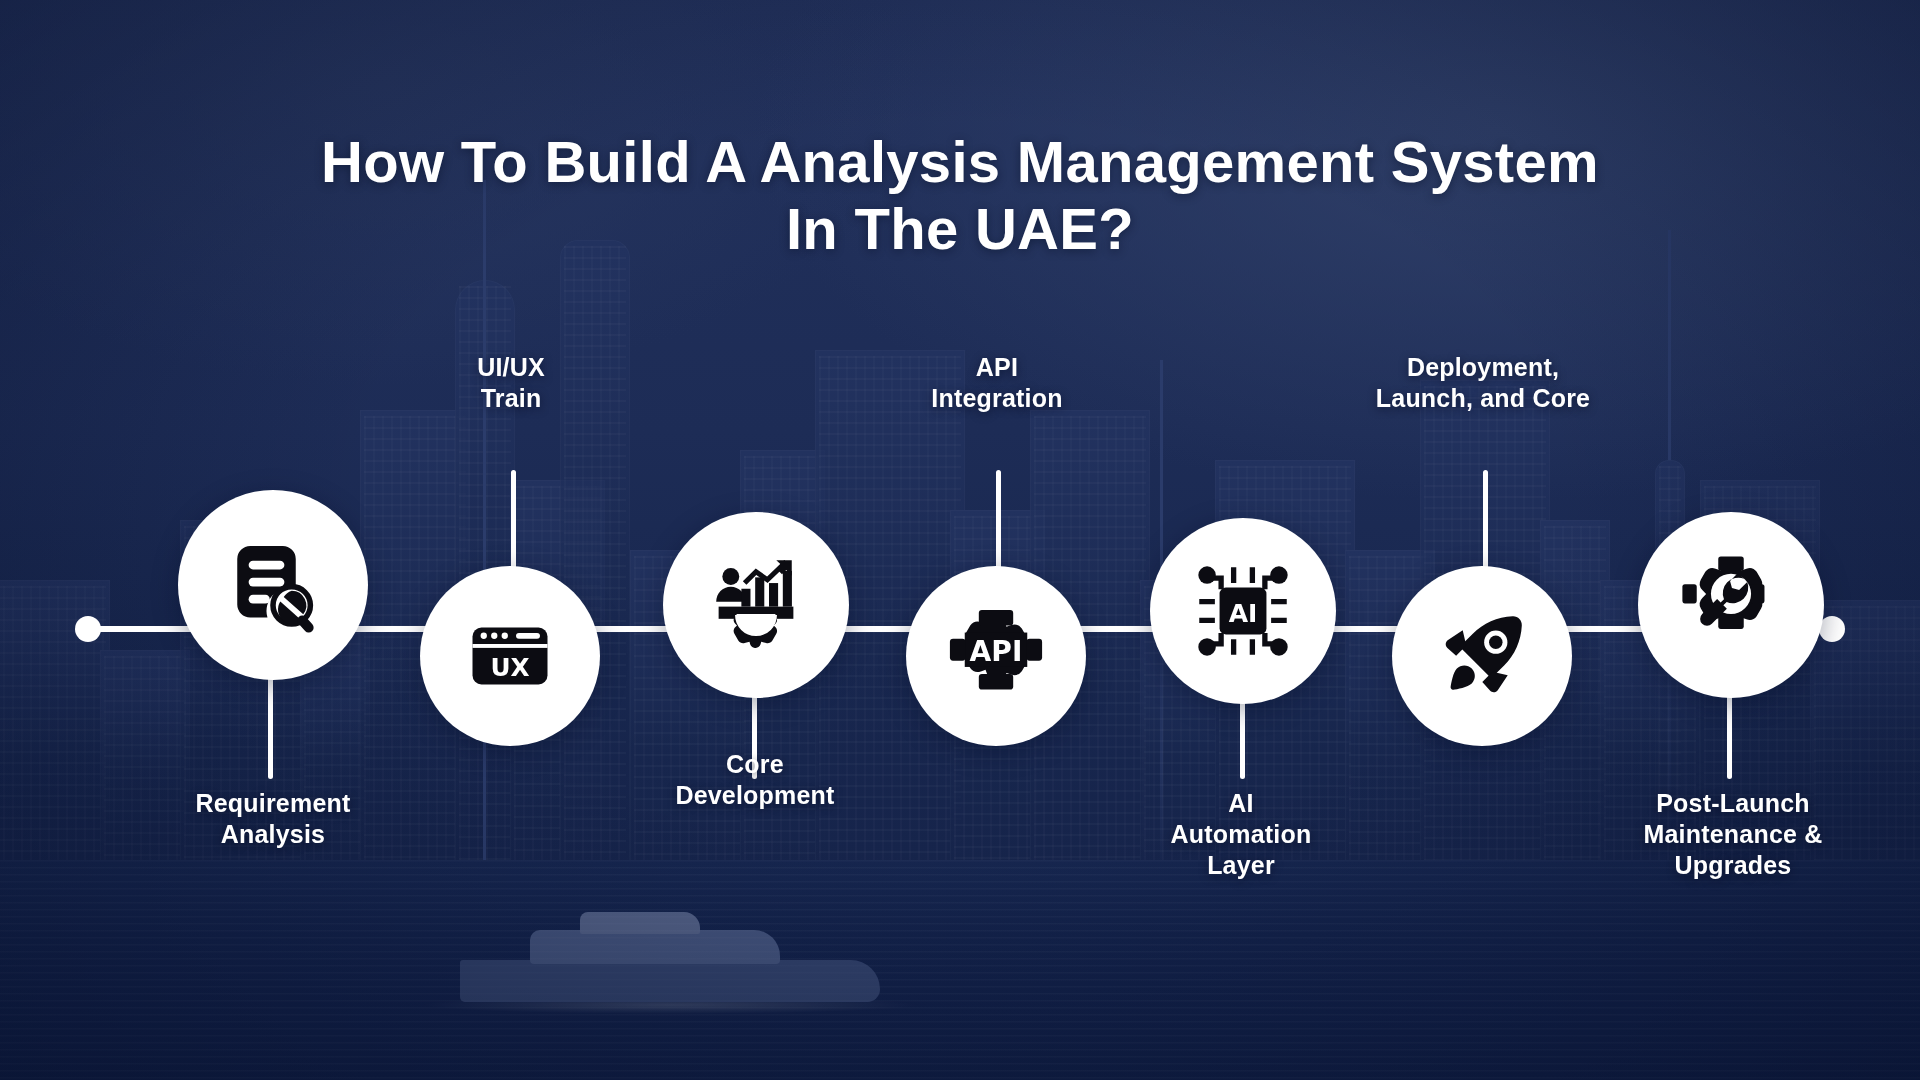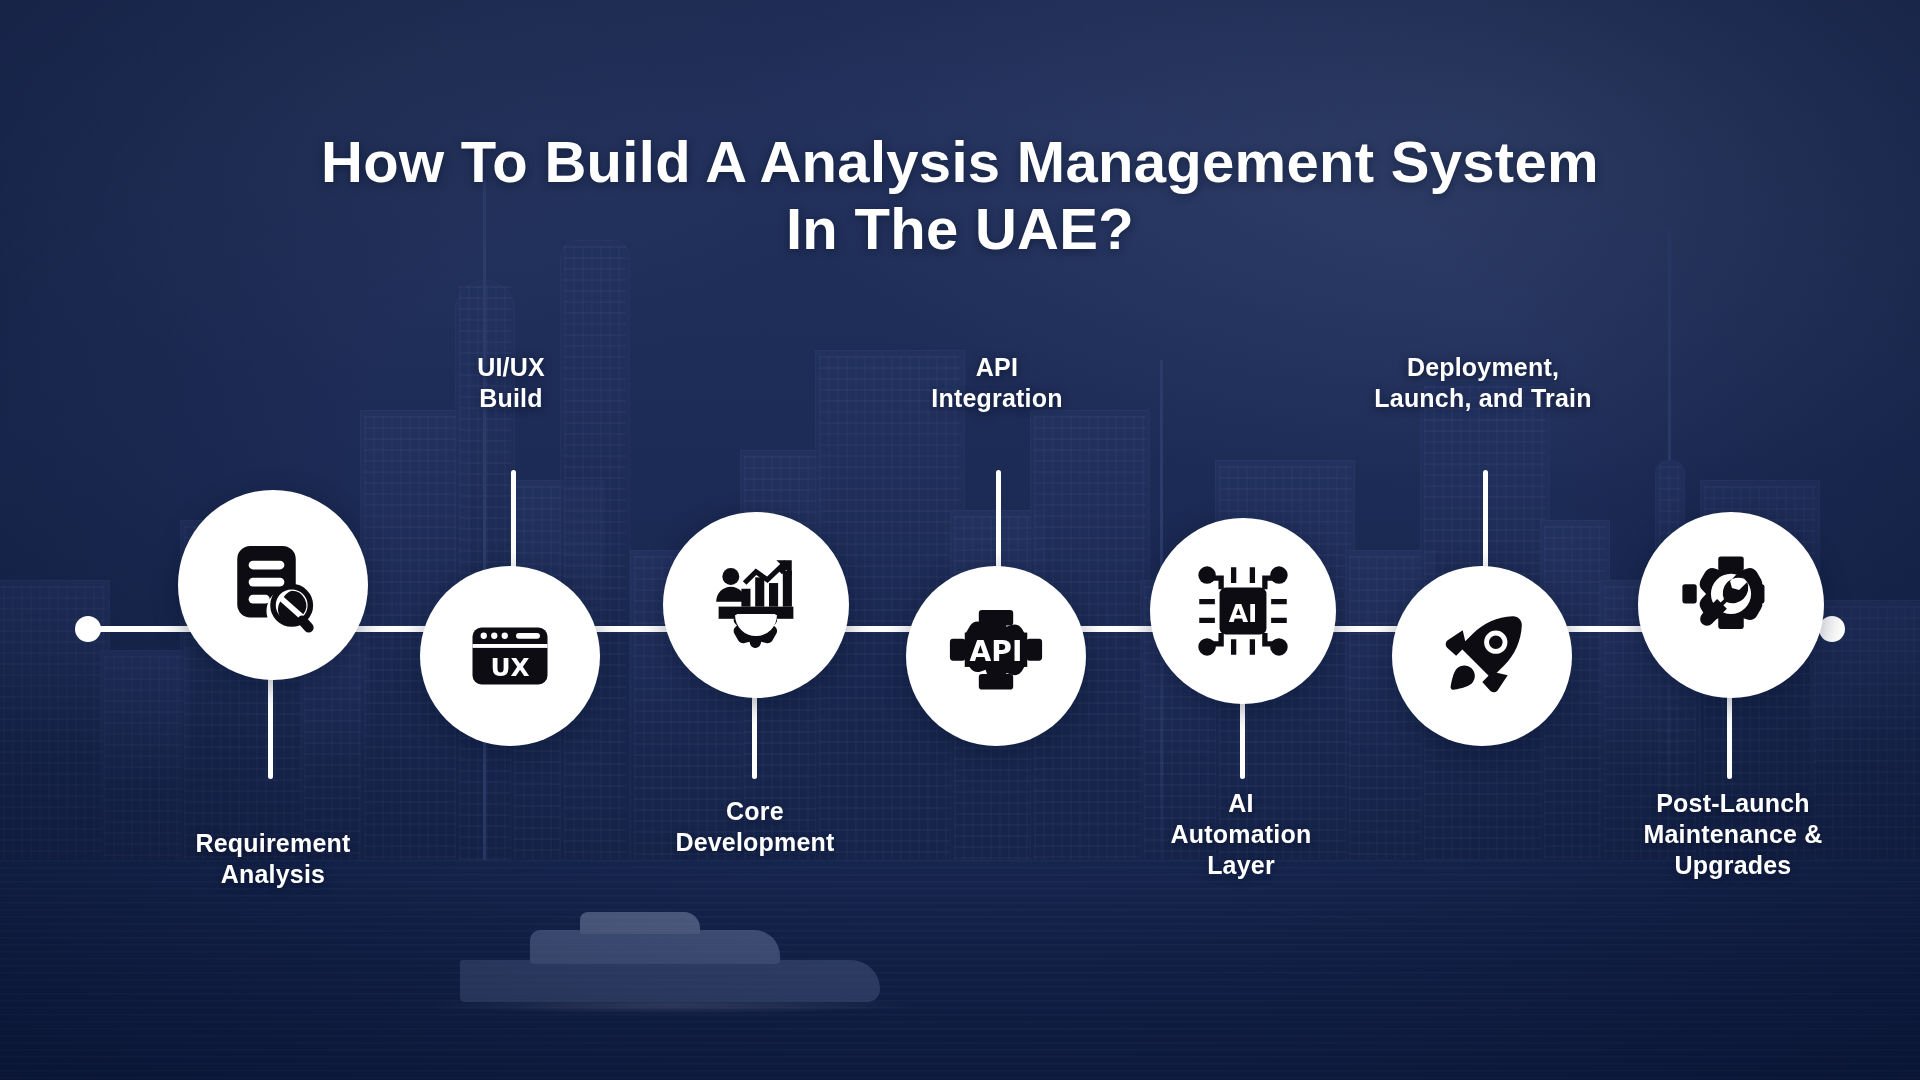--- a/index.html
+++ b/index.html
@@ -193,41 +193,41 @@
           <rect x="17" y="17" width="22" height="5.4" rx="2.7" fill="#fff"></rect>
           <rect x="17" y="27.5" width="22" height="5.4" rx="2.7" fill="#fff"></rect>
           <rect x="17" y="38" width="13" height="5.4" rx="2.7" fill="#fff"></rect>
           <circle cx="43.5" cy="44.5" r="11.5" fill="none" stroke="#0c0c12" stroke-width="3.4"></circle>
           <path fill="#0c0c12" d="M43.5 35.5a9 9 0 0 1 7.1 14.5L38.6 39.4a9 9 0 0 1 4.9-3.9z"></path>
           <path fill="#0c0c12" d="M36.5 42.2 49.8 54a9 9 0 0 1-13.3-11.8z"></path>
           <rect x="49" y="50" width="6" height="12" rx="3" transform="rotate(-42 52 56)" fill="#0c0c12"></rect>
         </svg>
       </span>
     </div>
-    <div class="cap-label" style="left:88px; top:828px; width:370px;">Requirement
+    <div class="cap-label" style="left:88px; top:788px; width:370px;">Requirement
 Analysis</div>
   </div>
 
   <div class="step">
     <div class="stem" style="left:511px; top:470px; height:160px;"></div>
     <div class="node" style="left:420px; top:566px; width:180px; height:180px;">
       <span>
         <svg width="96" height="96" viewBox="0 0 64 64">
           <rect x="7" y="13" width="50" height="38" rx="6" fill="#0c0c12"></rect>
           <rect x="7" y="24" width="50" height="2.6" fill="#ffffff"></rect>
           <circle cx="14.5" cy="18.5" r="2.1" fill="#ffffff"></circle>
           <circle cx="21.5" cy="18.5" r="2.1" fill="#ffffff"></circle>
           <circle cx="28.5" cy="18.5" r="2.1" fill="#ffffff"></circle>
           <rect x="36" y="16.6" width="16" height="3.9" rx="1.95" fill="#ffffff"></rect>
           <text x="32" y="45" font-family="DejaVu Sans, sans-serif" font-size="16.5" font-weight="700" fill="#ffffff" text-anchor="middle">UX</text>
         </svg>
       </span>
     </div>
     <div class="cap-label" style="left:326px; top:352px; width:370px;">UI/UX
-Build</div>
+Train</div>
   </div>
 
   <div class="step">
     <div class="stem" style="left:752px; top:629px; height:150px;"></div>
     <div class="node" style="left:663px; top:512px; width:186px; height:186px;">
       <span>
         <svg width="104" height="104" viewBox="0 0 64 64">
           <circle cx="16.5" cy="14.5" r="5.2" fill="#0c0c12"></circle>
           <path fill="#0c0c12" d="M7.5 30c0-5.2 4-9.2 9-9.2s9 4 9 9.2z"></path>
           <rect x="23" y="22" width="5.6" height="11" fill="#0c0c12"></rect>
@@ -237,21 +237,21 @@
           <path fill="none" stroke="#0c0c12" stroke-width="3.1" d="M25 18.5 32 11.5 39 16.5 50.5 5.5"></path>
           <path fill="#0c0c12" d="M44.5 4.5h9.5V14l-3.4-3.5-2.6 2.6-3.4-3.4 2.7-2.6z"></path>
           <path fill="#0c0c12" d="M32 58.5c-1.8 0-3.2-1-3.6-2.4l-.4-1.5-3 .8c-1.5.4-3-.2-3.9-1.6l-2.3-4c-.9-1.4-.7-3 .4-4.1l1.1-1.1-1.1-1.1c-1.1-1.1-1.3-2.7-.4-4.1l1-1.7h23.6l1 1.7c.9 1.4.7 3-.4 4.1l-1.1 1.1 1.1 1.1c1.1 1.1 1.3 2.7.4 4.1l-2.3 4c-.9 1.4-2.4 2-3.9 1.6l-3-.8-.4 1.5c-.4 1.4-1.8 2.4-3.6 2.4h-4.6z"></path>
           <rect x="9" y="33" width="46" height="7.5" fill="#0c0c12"></rect>
           <path d="M20 37.5a12 12 0 0 0 24 0z" fill="#ffffff" stroke="#ffffff" stroke-width="0"></path>
           <path d="M20.6 38.2a11.4 11.4 0 0 0 22.8 0" fill="none" stroke="#ffffff" stroke-width="3"></path>
           <path d="M21.5 38.2a10.5 10.5 0 0 0 21 0z" fill="#ffffff"></path>
         </svg>
       </span>
     </div>
-    <div class="cap-label" style="left:570px; top:796px; width:370px;">Core
+    <div class="cap-label" style="left:570px; top:749px; width:370px;">Core
 Development</div>
   </div>
 
   <div class="step">
     <div class="stem" style="left:996px; top:470px; height:160px;"></div>
     <div class="node" style="left:906px; top:566px; width:180px; height:180px;">
       <span>
         <svg width="100" height="100" viewBox="0 0 64 64">
           <path fill="#0c0c12" d="M32 4.5c-2.6 0-4.8 1.6-5.6 3.9l-1.1 3-3-1.1a6 6 0 0 0-6.8 2.2l-2.5 4.3a6 6 0 0 0 .9 7l2.2 2.3-2.2 2.3a6 6 0 0 0-.9 7l2.5 4.3a6 6 0 0 0 6.8 2.2l3-1.1 1.1 3A6 6 0 0 0 32 50.3a6 6 0 0 0 5.6-4.5l1.1-3 3 1.1a6 6 0 0 0 6.8-2.2l2.5-4.3a6 6 0 0 0-.9-7L47.9 28l2.2-2.3a6 6 0 0 0 .9-7l-2.5-4.3a6 6 0 0 0-6.8-2.2l-3 1.1-1.1-3A6 6 0 0 0 32 4.5z"></path>
           <rect x="12" y="17" width="40" height="22" fill="#0c0c12"></rect>
@@ -304,21 +304,21 @@
           <path fill="#0c0c12" d="M52 6c-10 .5-19.2 4.6-26 11.4L17.4 26 38 46.6l8.6-8.6C53.4 31.2 57.5 22 58 12c.2-3.4-2.6-6.2-6-6z"></path>
           <circle cx="41" cy="23" r="7.6" fill="#ffffff"></circle>
           <circle cx="41" cy="23" r="4.4" fill="#0c0c12"></circle>
           <path fill="#0c0c12" d="M19.4 15.2 9.8 21.6c-1.8 1.2-2 3.8-.4 5.2l5.7 5 6.6-6.6-2.3-10z"></path>
           <path fill="#0c0c12" d="M48.8 44.6l-6.4 9.6c-1.2 1.8-3.8 2-5.2.4l-5-5.7 6.6-6.6 10 2.3z"></path>
           <path fill="#0c0c12" d="M15.6 40.2c-2.5 2.5-3.8 9.8-4.1 12.1-.1 1 .7 1.8 1.7 1.7 2.3-.3 9.6-1.6 12.1-4.1 2.7-2.7 2.7-7 0-9.7-2.7-2.7-7-2.7-9.7 0z"></path>
         </svg>
       </span>
     </div>
     <div class="cap-label" style="left:1288px; top:352px; width:390px;">Deployment,
-Launch, and Train</div>
+Launch, and Core</div>
   </div>
 
   <div class="step">
     <div class="stem" style="left:1727px; top:629px; height:150px;"></div>
     <div class="node" style="left:1638px; top:512px; width:186px; height:186px;">
       <span>
         <svg width="102" height="102" viewBox="0 0 64 64">
           <path fill="#0c0c12" d="M32 3.5c-2.4 0-4.4 1.5-5.2 3.6l-1.2 3.3-3.3-1.2a5.6 5.6 0 0 0-6.4 2l-2.8 4.8a5.6 5.6 0 0 0 .9 6.6l2.4 2.5-2.4 2.5a5.6 5.6 0 0 0-.9 6.6l2.8 4.8a5.6 5.6 0 0 0 6.4 2l3.3-1.2 1.2 3.3a5.6 5.6 0 0 0 10.4 0l1.2-3.3 3.3 1.2a5.6 5.6 0 0 0 6.4-2l2.8-4.8a5.6 5.6 0 0 0-.9-6.6l-2.4-2.5 2.4-2.5a5.6 5.6 0 0 0 .9-6.6l-2.8-4.8a5.6 5.6 0 0 0-6.4-2l-3.3 1.2-1.2-3.3A5.6 5.6 0 0 0 32 3.5z"></path>
           <g fill="#0c0c12">
             <rect x="24" y="1.5" width="16" height="9" rx="1.6"></rect>

